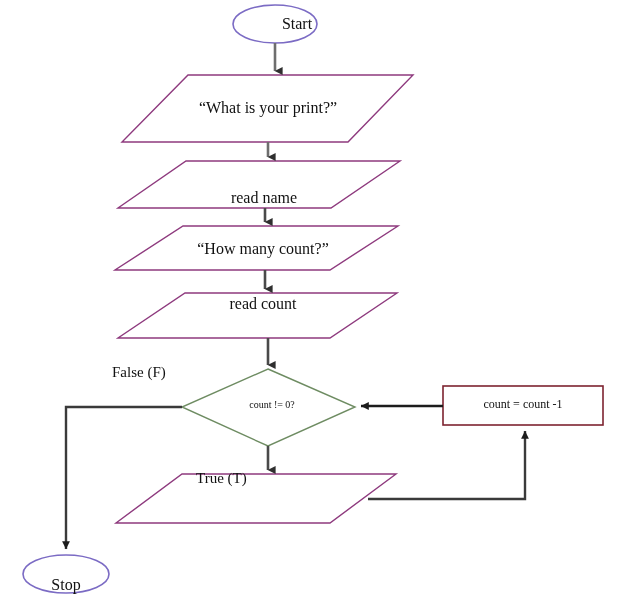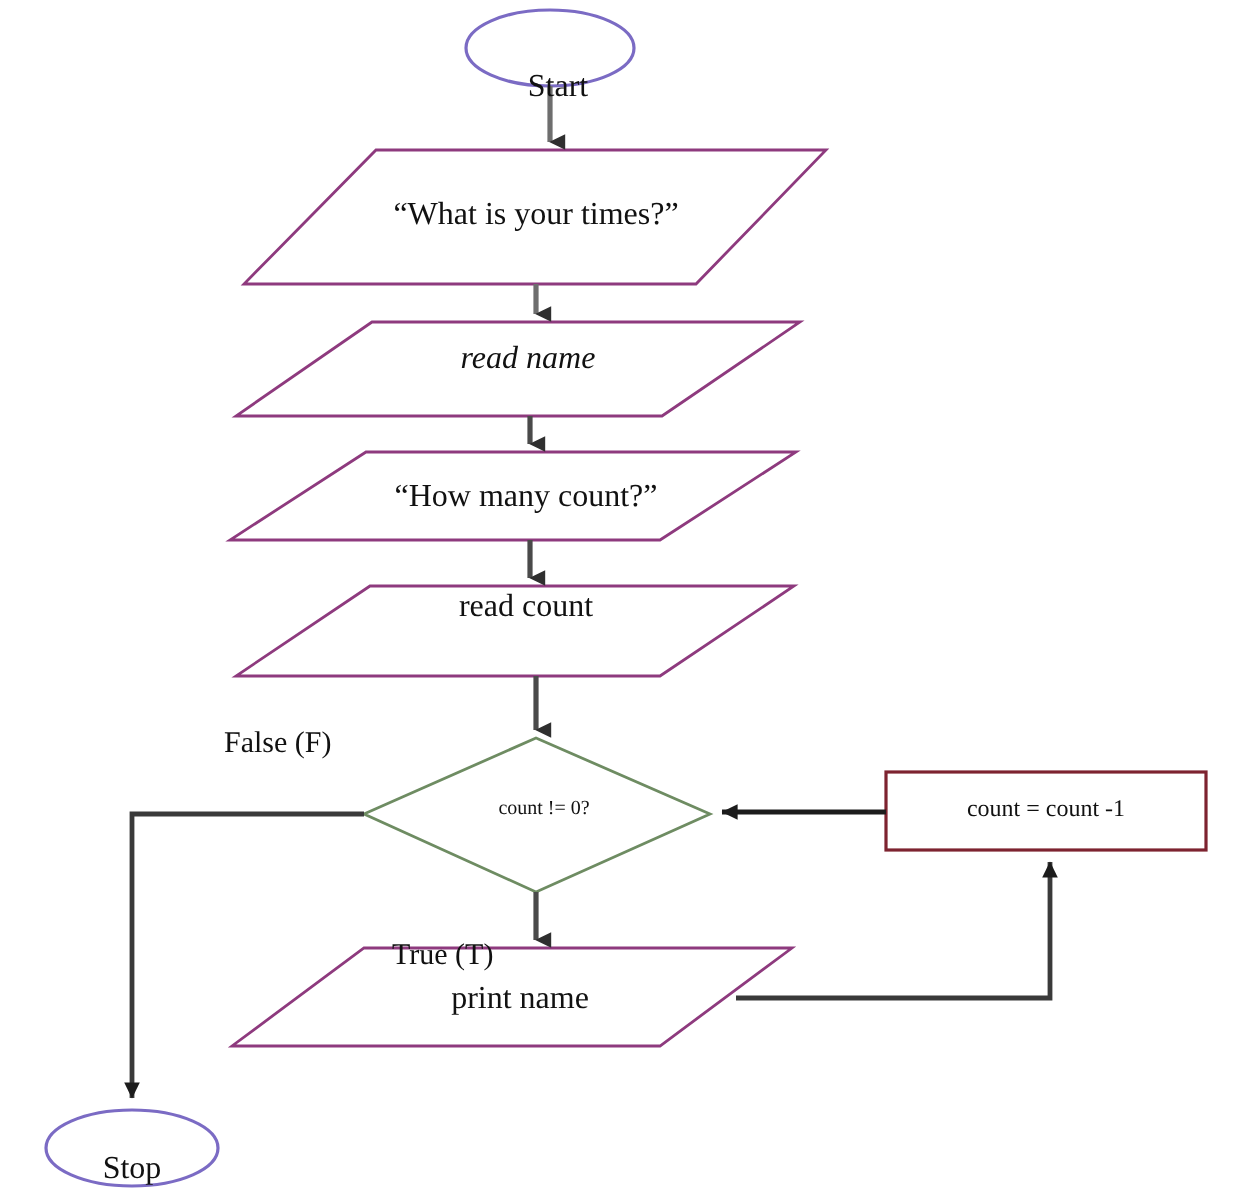--- a/index.html
+++ b/index.html
@@ -102,33 +102,32 @@
 
     <line x1="268" y1="446" x2="268" y2="470" stroke="#4a4a4a" stroke-width="2.6" marker-end="url(#arrowDown)"></line>
 
     <path d="M182,407 L66,407 L66,549" fill="none" stroke="#3a3a3a" stroke-width="2.4" marker-end="url(#arrowGeneric)"></path>
 
     <path d="M368,499 L525,499 L525,431" fill="none" stroke="#3a3a3a" stroke-width="2.4" marker-end="url(#arrowGeneric)"></path>
 
     <line x1="443" y1="406" x2="361" y2="406" stroke="#1c1c1c" stroke-width="2.4" marker-end="url(#arrowGeneric)"></line>
   </svg>
 
-  <div class="node-label terminal-label" style="left:233px; top:16px; width:92px;margin-top:20px;">Start</div>
+  <div class="node-label terminal-label" style="left:251px; top:16px; width:92px;">Start</div>
 
-  <div class="node-label io-label" style="left:148px; top:100px; width:240px;">“What is your times?”</div>
+  <div class="node-label io-label" style="left:148px; top:100px; width:240px;">“What is your print?”</div>
 
-  <div class="node-label io-label" style="left:144px; top:172px; width:240px;font-style:italic;">read name</div>
+  <div class="node-label io-label" style="left:144px; top:190px; width:240px;">read name</div>
 
   <div class="node-label io-label" style="left:143px; top:241px; width:240px;">“How many count?”</div>
 
   <div class="node-label io-label" style="left:143px; top:296px; width:240px;">read count</div>
 
   <div class="node-label decision-label" style="left:208px; top:400px; width:128px;">count != 0?</div>
 
-  <div class="node-label io-label" style="left:140px; top:492px; width:240px;">print name</div>
 
   <div class="node-label process-label" style="left:443px; top:398px; width:160px;">count = count -1</div>
 
   <div class="node-label terminal-label" style="left:24px; top:577px; width:84px;">Stop</div>
 
   <div class="edge-label" style="left:112px; top:365px;">False (F)</div>
 
   <div class="edge-label" style="left:196px; top:471px;">True (T)</div>
 
 </div>

